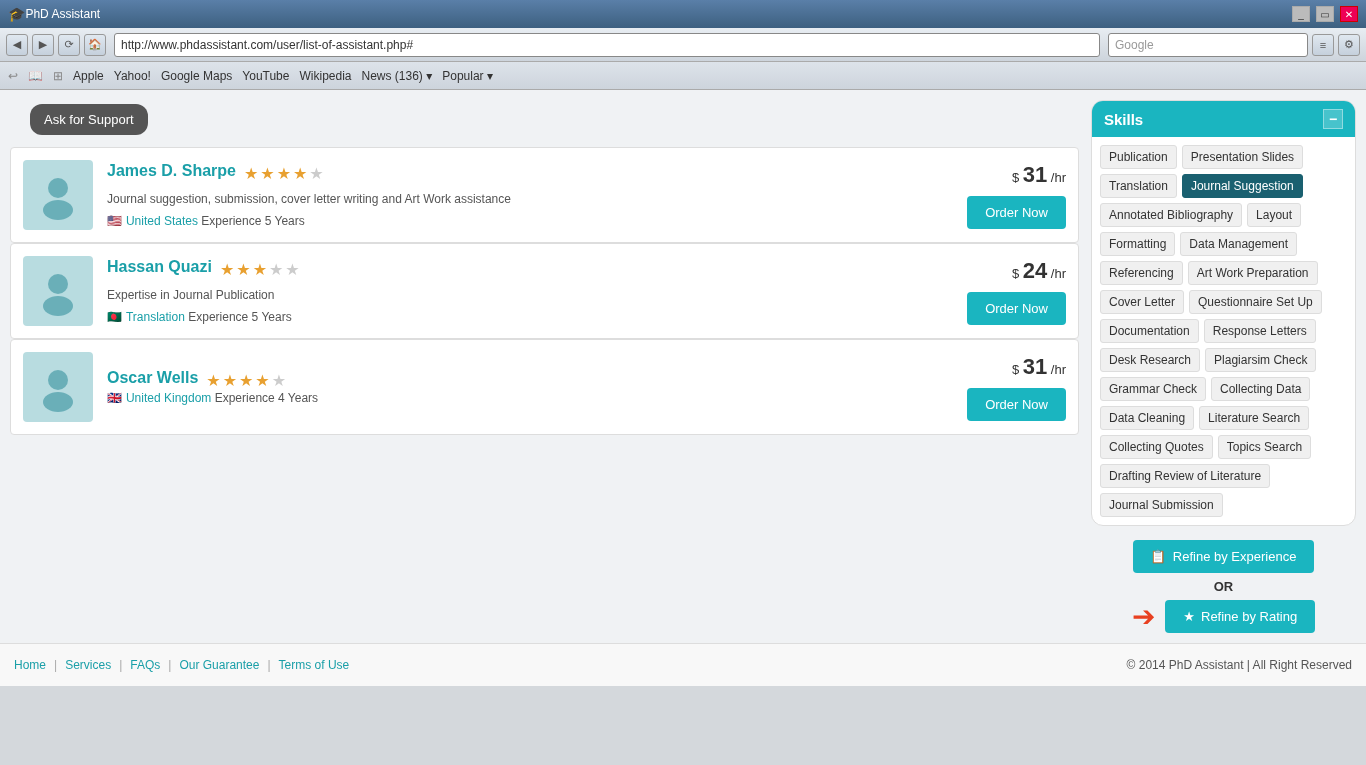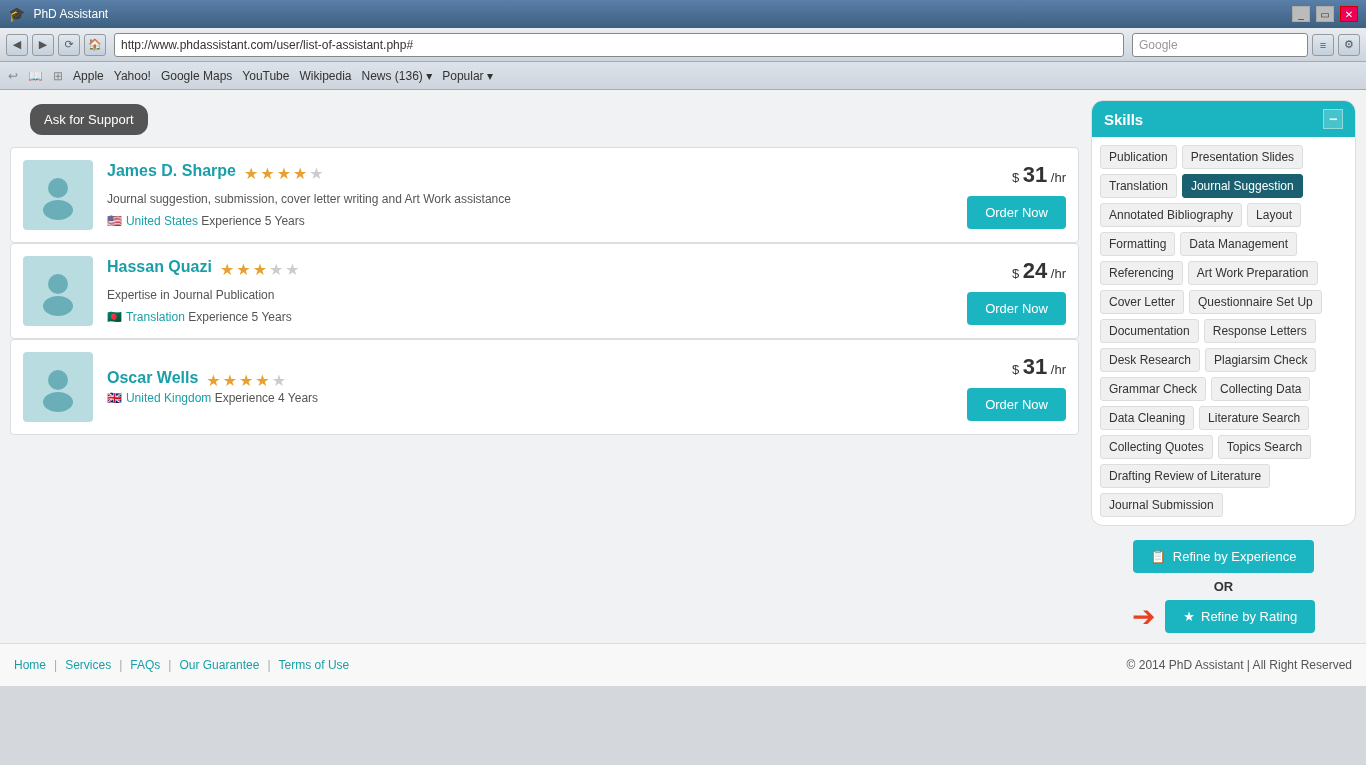--- a/index.html
+++ b/index.html
@@ -8,21 +8,21 @@
     
     .browser-title-bar {
       background: linear-gradient(to bottom, #5a7fa8, #3d6080);
       height: 28px;
       display: flex;
       align-items: center;
       padding: 0 8px;
       color: #fff;
       font-size: 12px;
     }
-    .browser-title-text { margin-left: 8px; }
+    .browser-title-text { }
     .browser-controls { margin-left: auto; display: flex; gap: 6px; }
     .win-btn {
       width: 18px; height: 16px; border: 1px solid #aaa;
       background: #bbb; display: flex; align-items: center; justify-content: center;
       font-size: 10px; cursor: pointer; color: #333;
     }
     .win-btn.close { background: #e05; color: white; border-color: #c00; }
 
     .nav-bar {
       background: linear-gradient(to bottom, #e8edf2, #cdd4dc);
@@ -37,21 +37,21 @@
       width: 22px; height: 22px; background: linear-gradient(to bottom, #e0e8f0, #c5d0dc);
       border: 1px solid #999; border-radius: 3px; cursor: pointer;
       display: flex; align-items: center; justify-content: center; font-size: 11px; color: #555;
     }
     .address-bar {
       flex: 1; height: 24px; border: 1px solid #888; border-radius: 3px;
       background: white; display: flex; align-items: center; padding: 0 6px;
       font-size: 12px; color: #333; margin: 0 4px;
     }
     .search-bar {
-      width: 176px; height: 24px; border: 1px solid #888; border-radius: 3px;
+      width: 200px; height: 24px; border: 1px solid #888; border-radius: 3px;
       background: white; display: flex; align-items: center; padding: 0 6px;
       font-size: 12px; color: #999;
     }
 
     .bookmarks-bar {
       background: linear-gradient(to bottom, #dde3ea, #cdd4dc);
       height: 28px;
       display: flex;
       align-items: center;
       padding: 0 8px;

